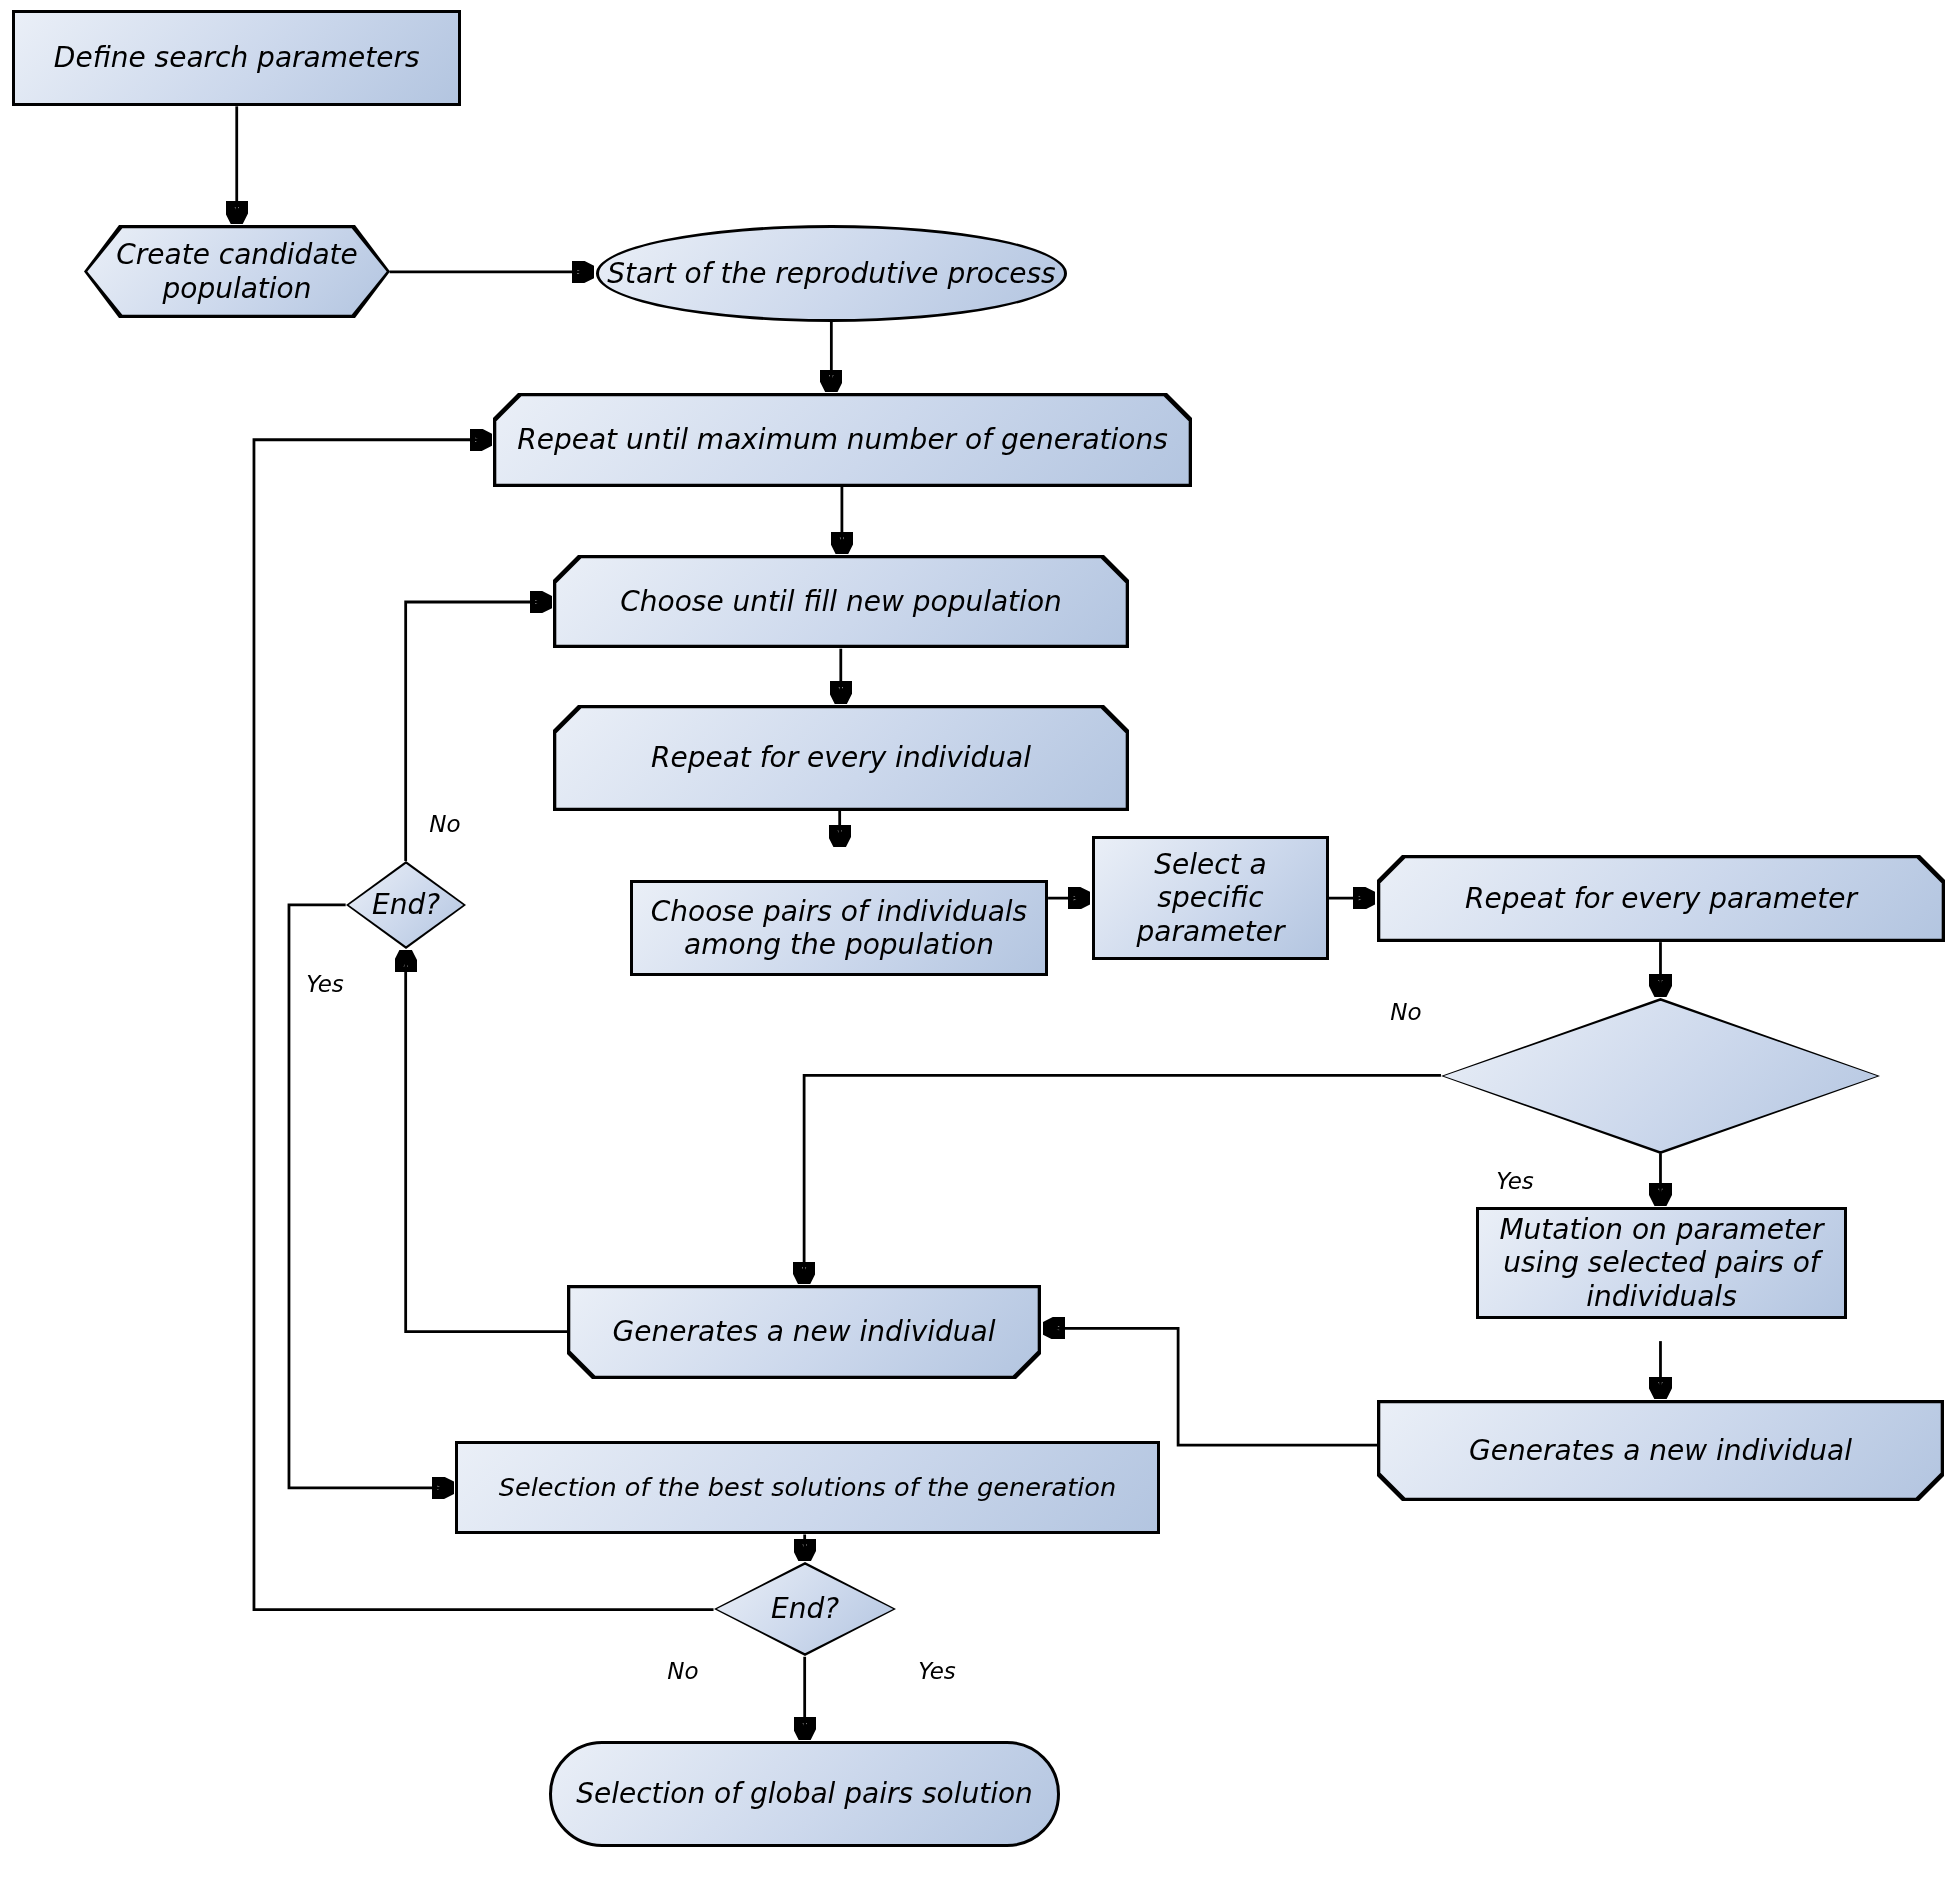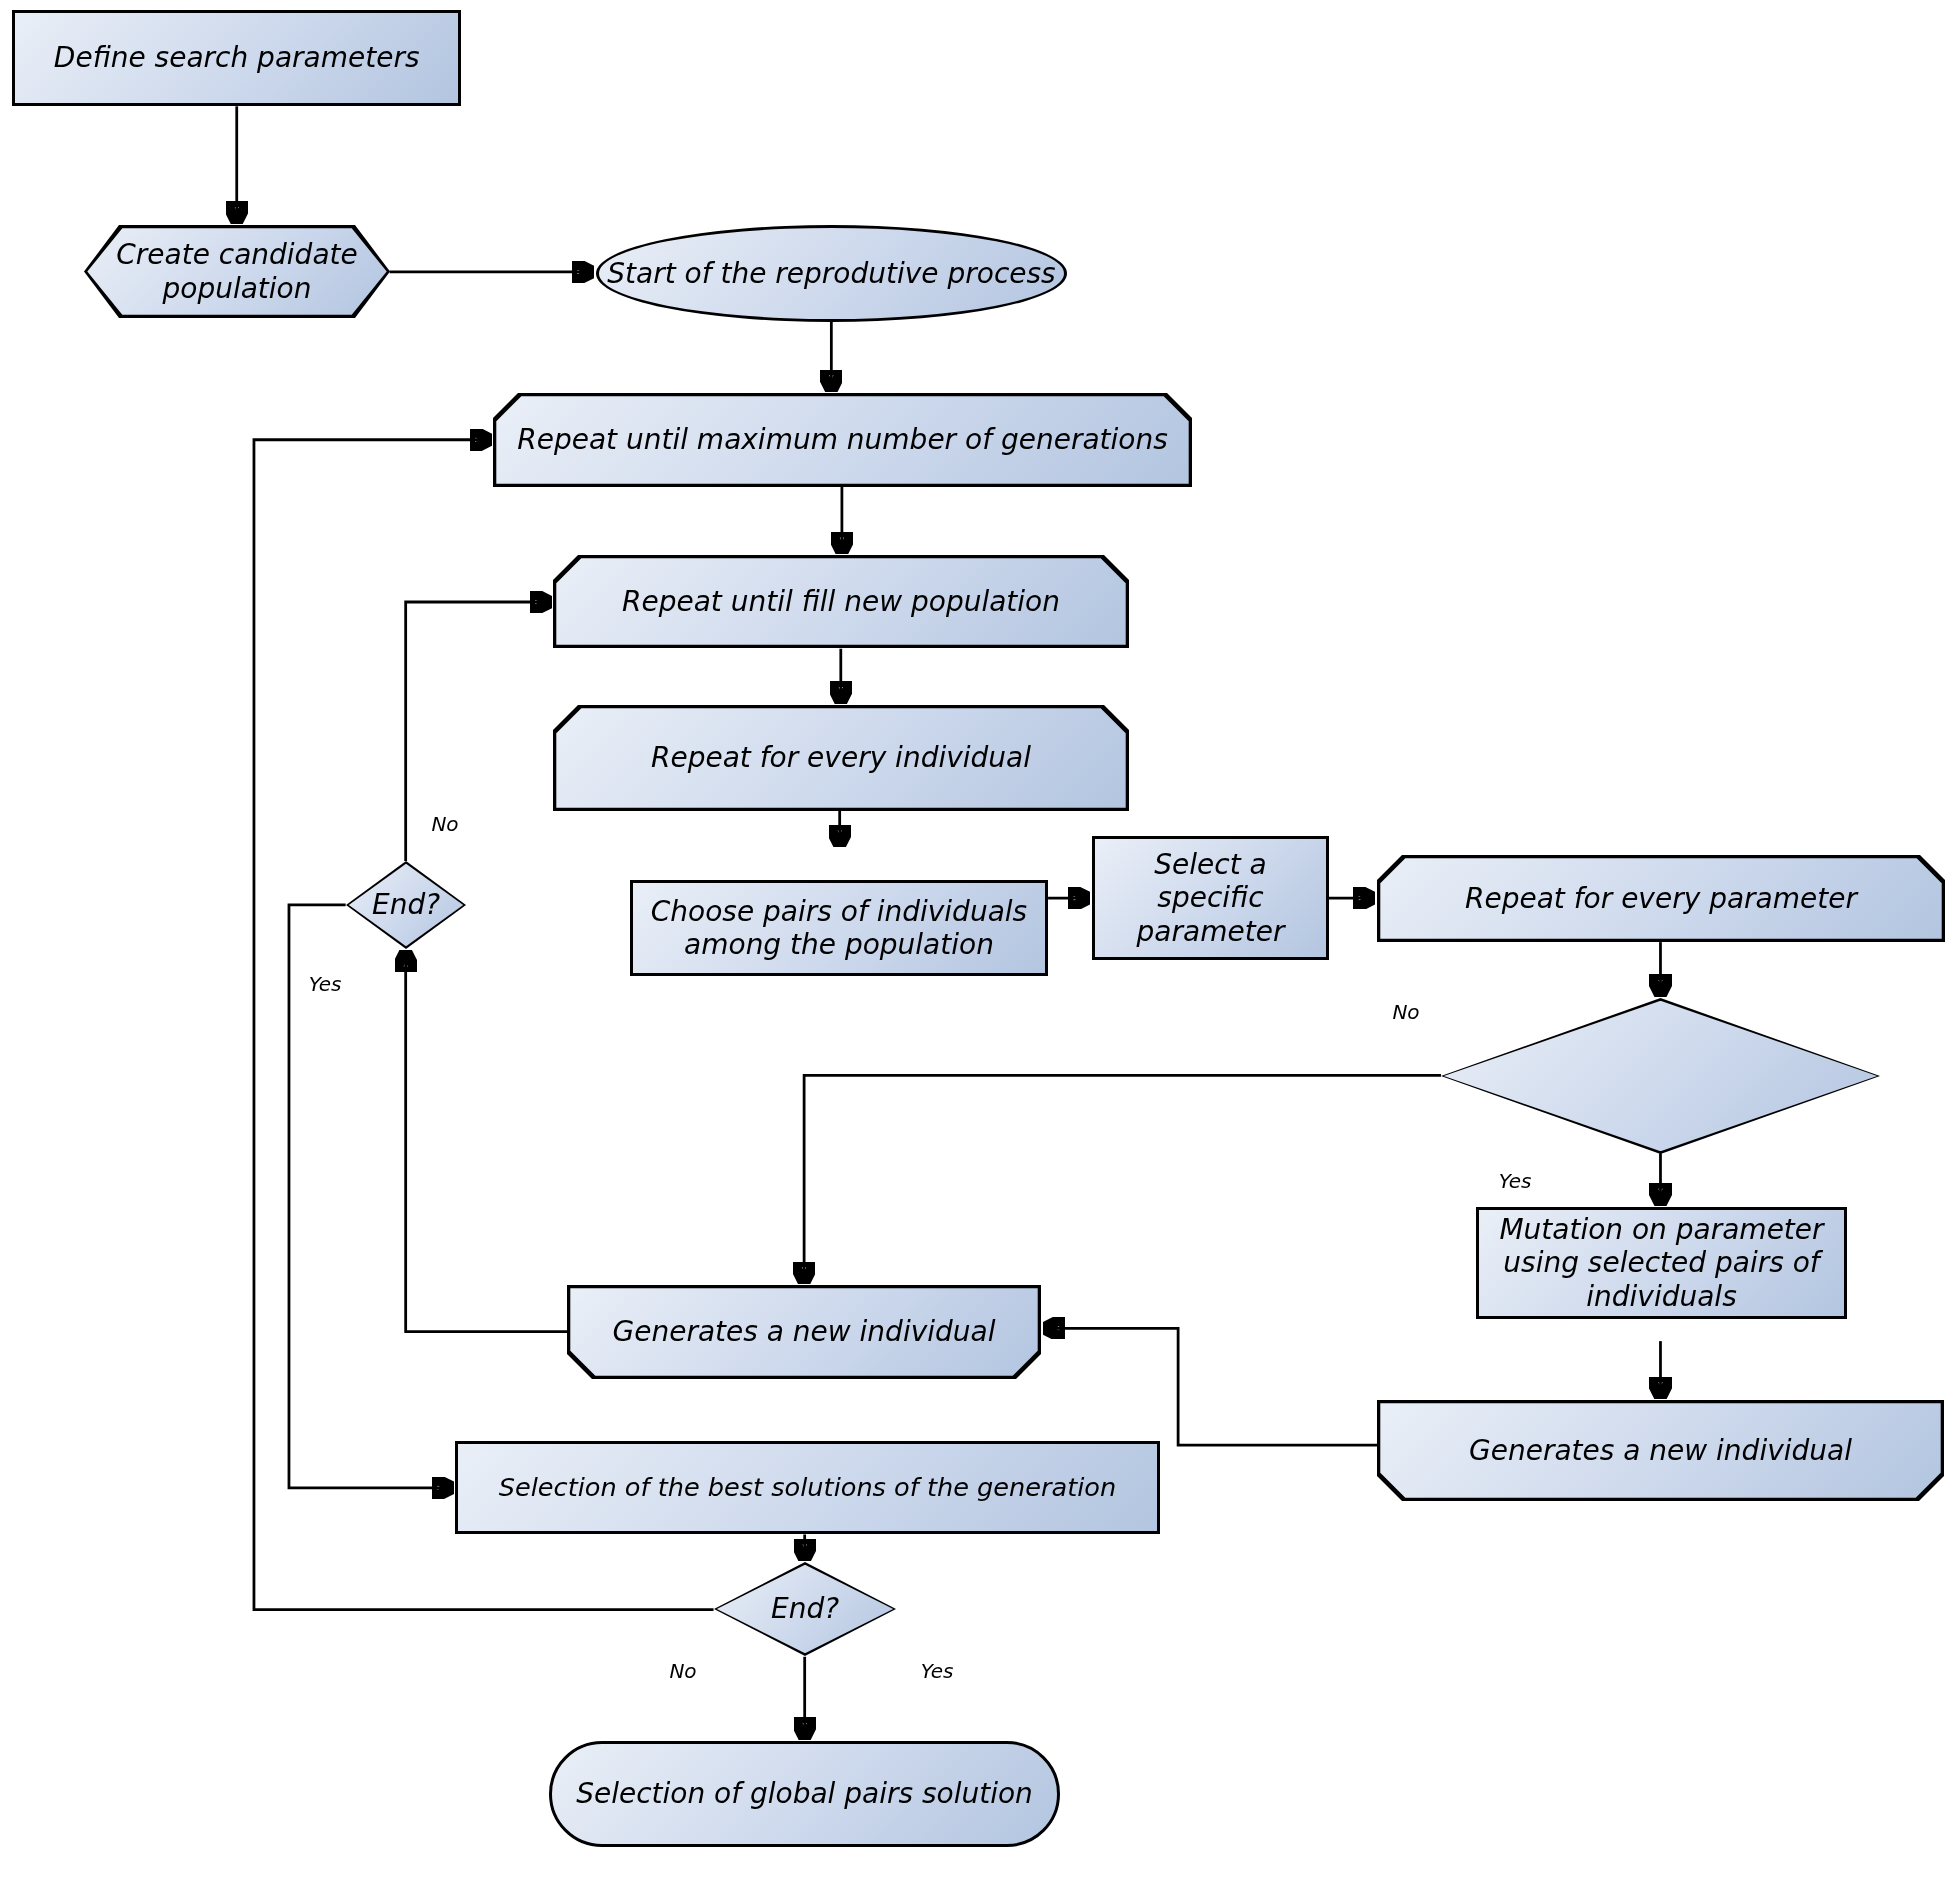--- a/index.html
+++ b/index.html
@@ -43,21 +43,21 @@
     background:linear-gradient(135deg,#eaeff7 0%,#ccd8ec 55%,#b3c5e0 100%);
   }
   .poly .poly-fill { inset:3.3px; }
   .diamond .poly-fill { inset:2.8px; }
 
   .hexagon    { --clip: polygon(0 50%, 35px 0, calc(100% - 35px) 0, 100% 50%, calc(100% - 35px) 100%, 35px 100%); }
   .loop-start { --clip: polygon(0 25px, 25px 0, calc(100% - 25px) 0, 100% 25px, 100% 100%, 0 100%); }
   .loop-end   { --clip: polygon(0 0, 100% 0, 100% calc(100% - 25px), calc(100% - 25px) 100%, 25px 100%, 0 calc(100% - 25px)); }
   .diamond    { --clip: polygon(50% 0, 100% 50%, 50% 100%, 0 50%); }
 
-  .edge-label { position:absolute; z-index:4; font-size:20px; transform:translate(-50%,-50%); white-space:nowrap; }
+  .edge-label { position:absolute; z-index:4; font-size:23px; transform:translate(-50%,-50%); white-space:nowrap; }
 </style>
 </head>
 <body>
 
 <div id="canvas">
 
   <svg class="connectors" viewBox="0 0 3518 3404">
     <defs>
       <marker id="arrow" viewBox="0 0 10 10" refX="8.5" refY="5" markerWidth="8" markerHeight="8" orient="auto-start-reverse">
         <path d="M0,0 L10,5 L0,10 z" fill="#000" stroke="none"></path>
@@ -98,21 +98,21 @@
 population</span>
   </div>
 
   <div class="node poly loop-start" style="left:493px; top:393px; width:699px; height:94px;">
     <div class="poly-fill"></div>
     <span class="lbl">Repeat until maximum number of generations</span>
   </div>
 
   <div class="node poly loop-start" style="left:553px; top:555px; width:576px; height:93px;">
     <div class="poly-fill"></div>
-    <span class="lbl">Repeat until fill new population</span>
+    <span class="lbl">Choose until fill new population</span>
   </div>
 
   <div class="node poly loop-start" style="left:553px; top:705px; width:576px; height:106px;">
     <div class="poly-fill"></div>
     <span class="lbl">Repeat for every individual</span>
   </div>
 
   <div class="node shape-rect" style="left:630px; top:880px; width:418px; height:96px;justify-content:center;">
     <span class="lbl">Choose pairs of individuals
 among the population</span>

